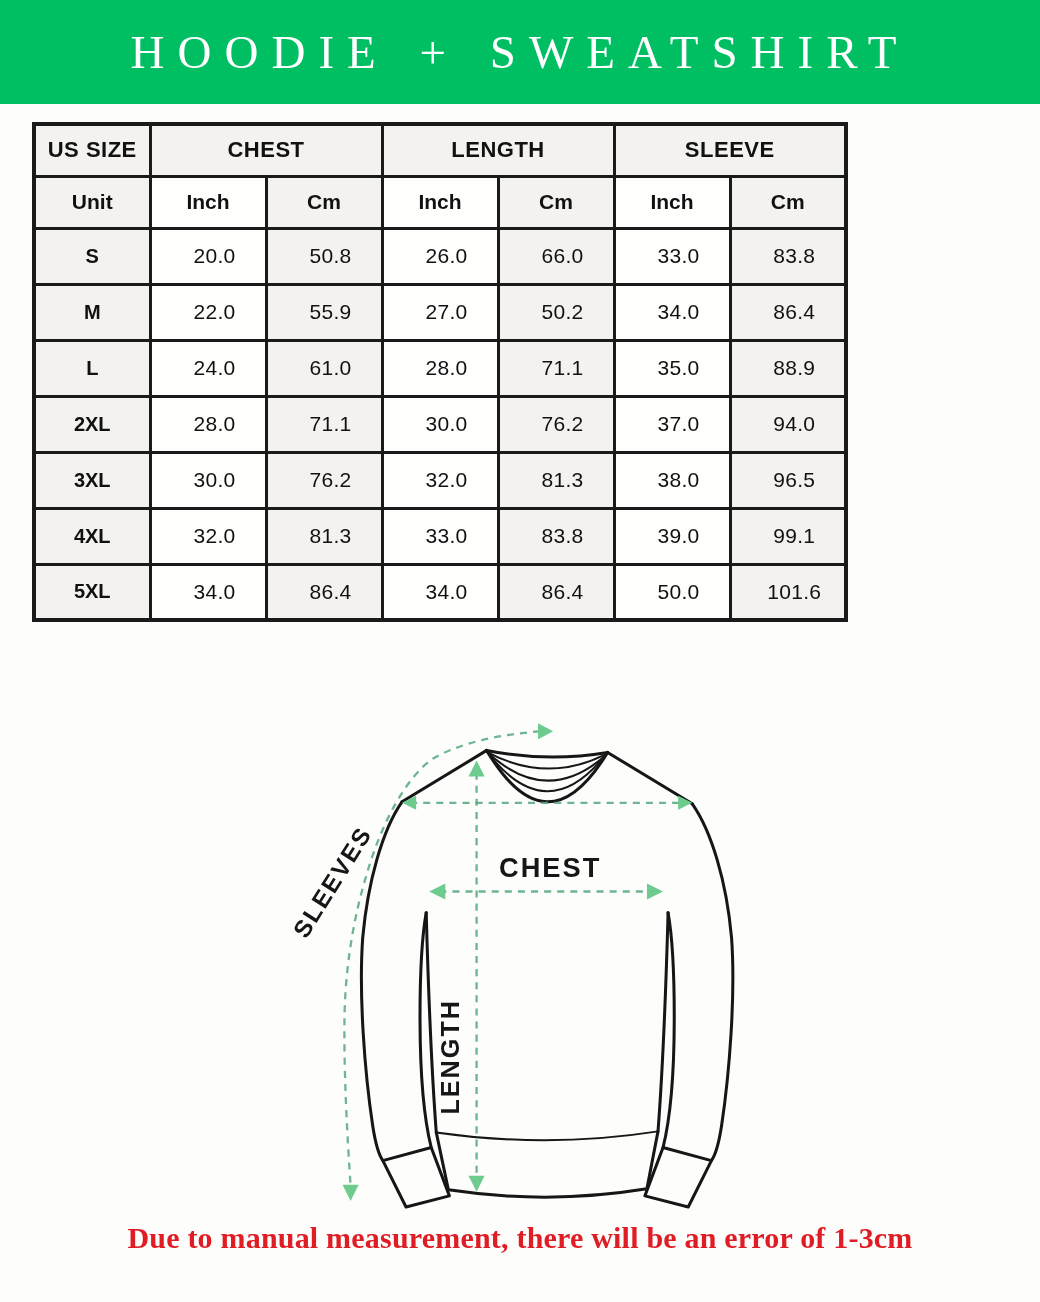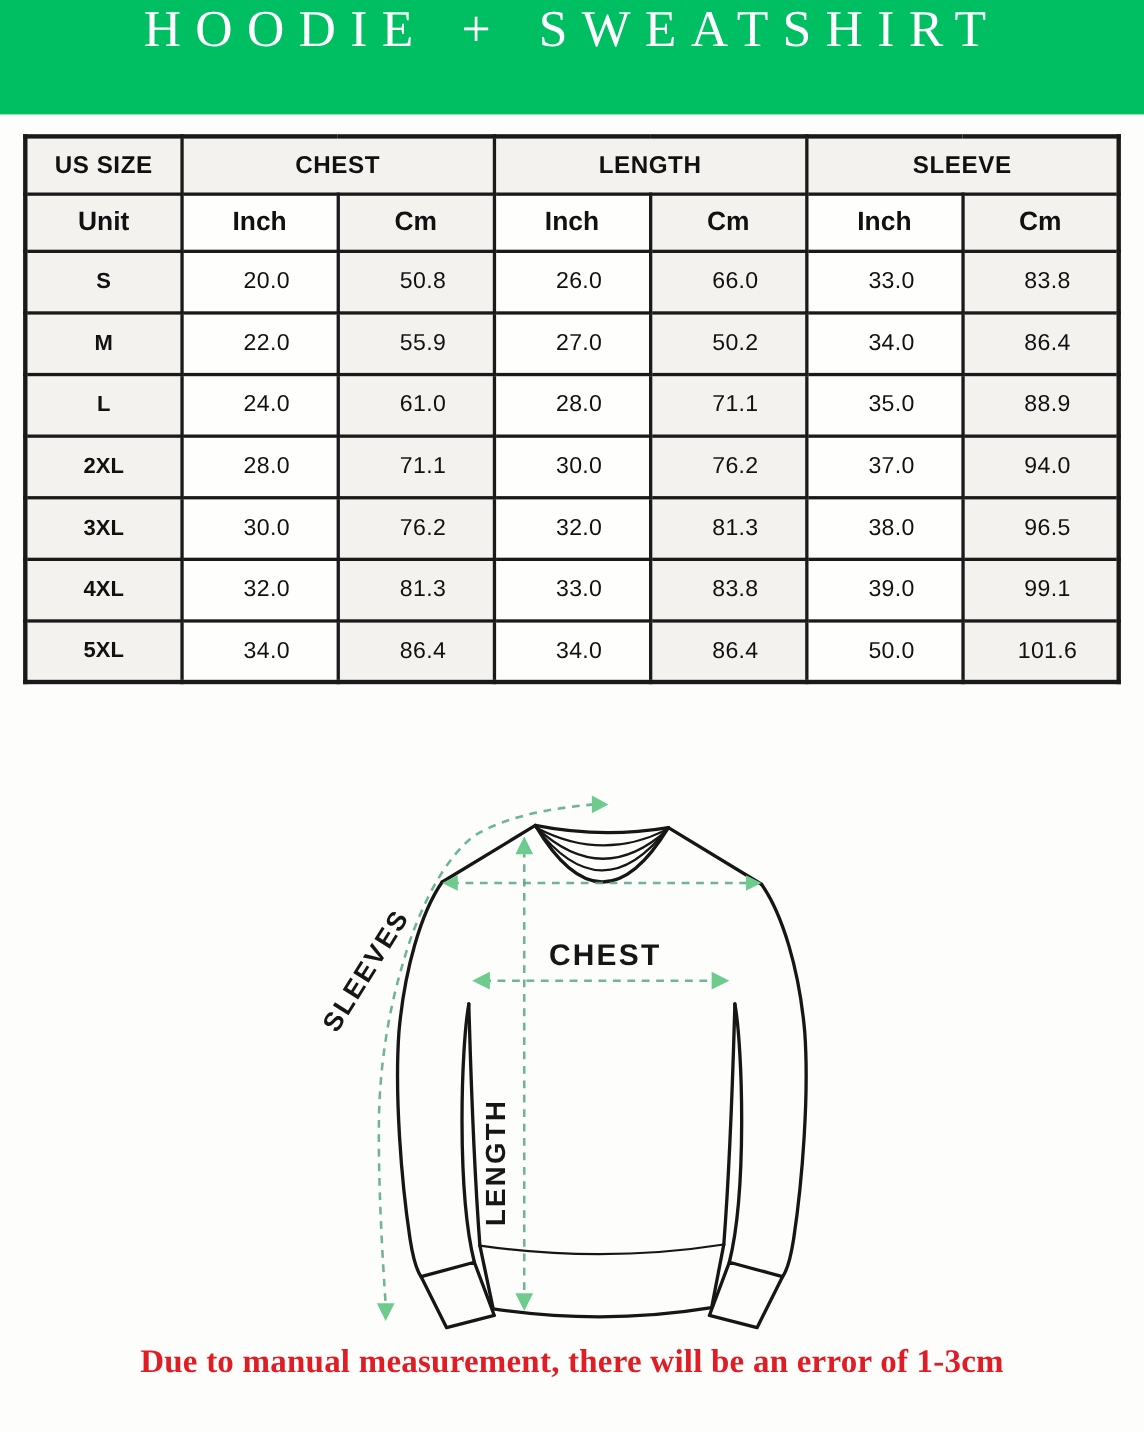--- a/index.html
+++ b/index.html
@@ -18,51 +18,51 @@
     position:relative;
     width:1040px;height:1302px;
     background:#fdfdfc;
     overflow:hidden;
     font-family:"Liberation Sans", sans-serif;
   }
   
   .banner{
     position:absolute;left:0;top:0;right:0;height:104px;
     background:var(--banner-bg);
-    display:flex;justify-content:center;
+    display:flex;align-items:center;justify-content:center;
   }
   .banner h1{
     font-family:"Liberation Serif", serif;
     font-weight:400;
     font-size:47px;
     letter-spacing:13px;
     word-spacing:6px;
     color:#ffffff;
     white-space:nowrap;
   }
   
   .size-table{
-    position:absolute;left:21px;top:122px;
-    width:998px;
+    position:absolute;left:32px;top:122px;
+    width:816px;
     border-collapse:collapse;
     table-layout:fixed;
     border:4px solid var(--border-color);
   }
   .size-table th,.size-table td{
     border:3px solid var(--border-color);
     text-align:center;
     vertical-align:middle;
     color:#111111;
   }
   .size-table thead tr.group-row th{
     height:52px;
     font-size:22px;font-weight:700;letter-spacing:0.5px;
     background:var(--cell-gray);
   }
-  .size-table thead tr.unit-row th{height:52px;font-size:24px;font-weight:700;}
+  .size-table thead tr.unit-row th{height:52px;font-size:21px;font-weight:700;}
   .size-table tbody th{font-size:20px;font-weight:700;}
   .size-table tbody td{font-size:21px;font-weight:400;letter-spacing:0.3px;padding-left:13px;}
   .size-table tbody tr{height:56px;}
   .size-table thead tr.unit-row th:nth-child(odd),
   .size-table tbody tr th:nth-child(odd),
   .size-table tbody tr td:nth-child(odd){background:var(--cell-gray);}
   .size-table thead tr.unit-row th:nth-child(even),
   .size-table tbody tr td:nth-child(even){background:var(--cell-white);}
   
   .diagram{

